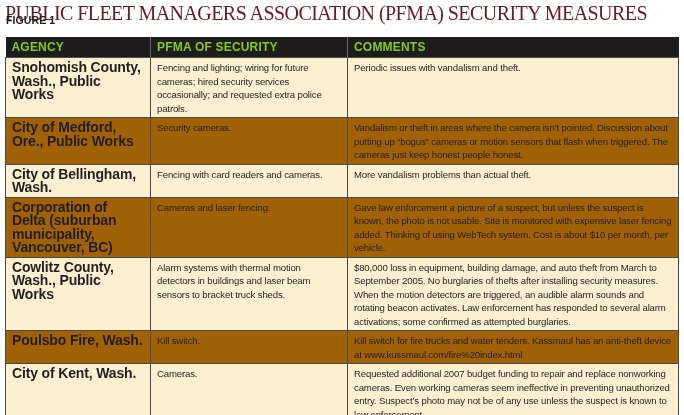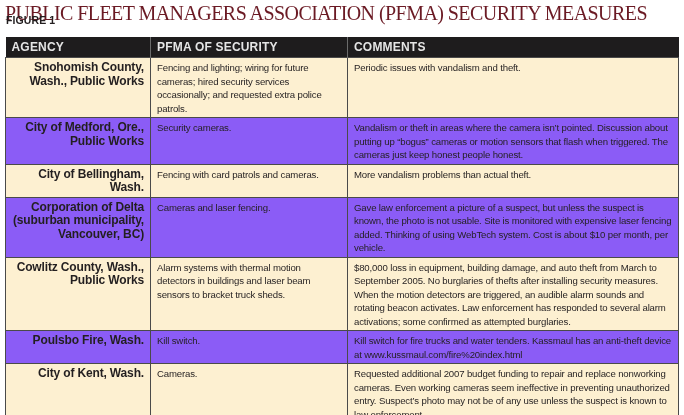--- a/index.html
+++ b/index.html
@@ -1,25 +1,25 @@
 <!DOCTYPE html>
 <html><head>
 <meta charset="utf-8">
 <style>
   html,body{margin:0;padding:0;background:#ffffff;}
   body{width:684px;height:415px;overflow:hidden;position:relative;font-family:"Liberation Sans","DejaVu Sans",sans-serif;}
   .title{position:absolute;left:5px;top:1px;font-family:"Liberation Serif","DejaVu Serif",serif;font-size:21.5px;color:#6b1a24;letter-spacing:-0.6px;white-space:nowrap;transform:scaleX(0.93);transform-origin:left top;}
   .figure{position:absolute;left:6px;top:14px;font-size:10.5px;font-weight:bold;color:#231f20;letter-spacing:0.1px;}
   table{position:absolute;left:5px;top:37px;width:673px;border-collapse:collapse;table-layout:fixed;}
-  th{background:#1e1c1d;color:#e5e5e5;text-align:left;font-size:12px;font-weight:bold;padding:0 6px;height:20px;border-left:1px solid #6b6b6b;letter-spacing:0.2px;}
+  th{background:#1e1c1d;color:#84cc16;text-align:left;font-size:12px;font-weight:bold;padding:0 6px;height:20px;border-left:1px solid #6b6b6b;letter-spacing:0.2px;}
   th:first-child{border-left:none;}
   td{vertical-align:top;font-size:9.6px;line-height:13.5px;color:#231f20;padding:3px 6px 2px 6px;border:1.5px solid #4a4a4a;letter-spacing:-0.15px;}
   tr.odd td{background:#fdf0d1;}
-  tr.even td{background:#8b5cf6;}
-  td.agency{font-weight:bold;font-size:12px;text-align:right;}
+  tr.even td{background:#a16207;}
+  td.agency{font-weight:bold;font-size:14px;}
   col.c1{width:145px;} col.c2{width:197px;} col.c3{width:331px;}
 </style>
 </head>
 <body>
 
 <div class="title">PUBLIC FLEET MANAGERS ASSOCIATION (PFMA) SECURITY MEASURES</div>
 <div class="figure">FIGURE 1</div>
 
 <table>
   <colgroup>
@@ -40,21 +40,21 @@
       <td>Fencing and lighting; wiring for future cameras; hired security services occasionally; and requested extra police patrols.</td>
       <td>Periodic issues with vandalism and theft.</td>
     </tr>
     <tr class="even" style="height:44px">
       <td class="agency">City of Medford, Ore., Public Works</td>
       <td>Security cameras.</td>
       <td>Vandalism or theft in areas where the camera isn’t pointed. Discussion about putting up “bogus” cameras or motion sensors that flash when triggered. The cameras just keep honest people honest.</td>
     </tr>
     <tr class="odd" style="height:22px">
       <td class="agency">City of Bellingham, Wash.</td>
-      <td>Fencing with card patrols and cameras.</td>
+      <td>Fencing with card readers and cameras.</td>
       <td>More vandalism problems than actual theft.</td>
     </tr>
     <tr class="even" style="height:54px">
       <td class="agency">Corporation of Delta (suburban municipality, Vancouver, BC)</td>
       <td>Cameras and laser fencing.</td>
       <td>Gave law enforcement a picture of a suspect, but unless the suspect is known, the photo is not usable. Site is monitored with expensive laser fencing added. Thinking of using WebTech system. Cost is about $10 per month, per vehicle.</td>
     </tr>
     <tr class="odd" style="height:64px">
       <td class="agency">Cowlitz County, Wash., Public Works</td>
       <td>Alarm systems with thermal motion detectors in buildings and laser beam sensors to bracket truck sheds.</td>

